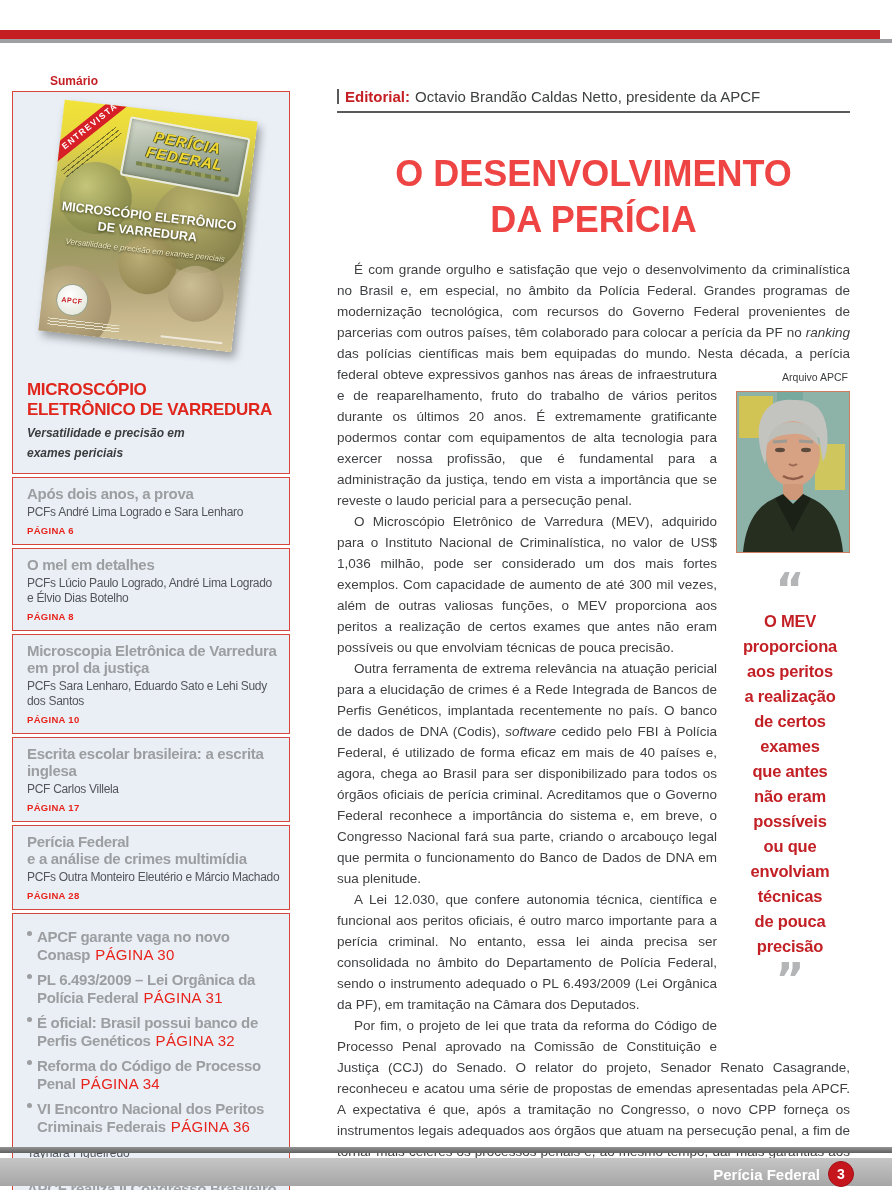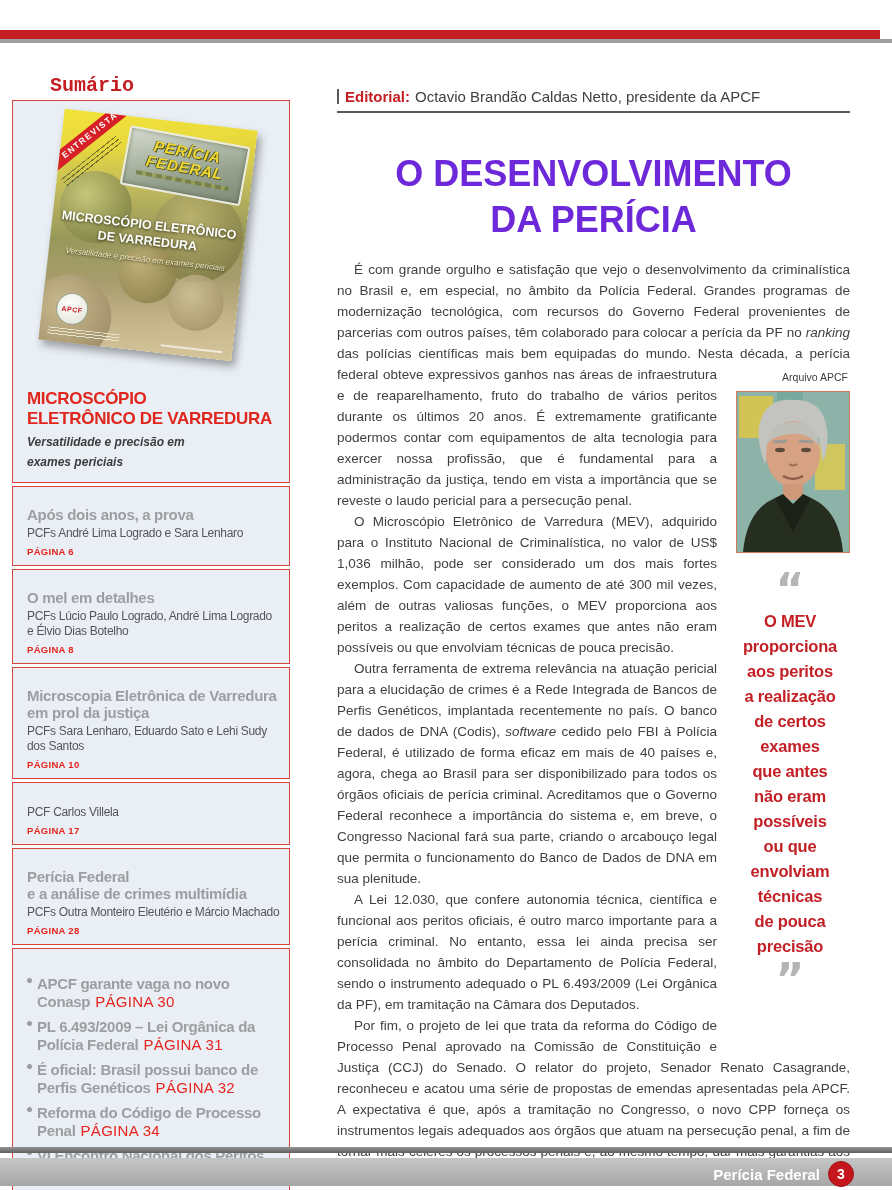--- a/index.html
+++ b/index.html
@@ -5,22 +5,22 @@
   html,body{margin:0;padding:0;background:#fff;}
   .page{position:relative;width:892px;height:1190px;background:#ffffff;overflow:hidden;
         font-family:"Liberation Sans",sans-serif;color:#3e3f41;}
 
   
   .top-red-bar{position:absolute;top:30px;left:0;width:880px;height:9px;background:#c41e23;}
   .top-gray-line{position:absolute;top:39px;left:0;width:892px;height:4px;background:#9d9fa2;}
 
   
   .sidebar{position:absolute;left:12px;top:74px;width:278px;}
-  .sumario{margin:0 0 3px 38px;color:#c41e23;font-size:20px;font-weight:bold;font-family:Liberation Mono, monospace;}
-  .toc-box{border:1px solid #d8453a;background:#e9eff5;margin-bottom:3px;padding:19px 6px 8px 14px;}
+  .sumario{margin:0 0 3px 38px;color:#c41e23;font-size:12px;font-weight:bold;}
+  .toc-box{border:1px solid #d8453a;background:#e9eff5;margin-bottom:3px;padding:7px 6px 8px 14px;}
   .toc-box.coverbox{padding:6px 6px 10px 14px;}
 
   
   .cover-wrap{position:relative;height:272px;}
   .cover{position:absolute;left:24px;top:12px;width:194px;height:232px;
          transform:rotate(6.5deg);box-shadow:4px 5px 9px rgba(0,0,0,.35);overflow:hidden;
          background:linear-gradient(172deg,#f2e339 0%,#e8d83e 15%,#bdb75e 33%,#98985a 50%,#a89d6e 68%,#c7b68c 85%,#d5c69c 100%);}
   .pollen{position:absolute;border-radius:50%;}
   .p1{width:72px;height:72px;left:6px;top:58px;background:radial-gradient(circle at 35% 35%,#c7c97e,#8e9050 60%,#6f7340);opacity:.85;}
   .p2{width:92px;height:92px;right:2px;top:66px;background:radial-gradient(circle at 40% 30%,#bcb470,#8a844c 65%,#6e6a3c);opacity:.85;}
@@ -71,21 +71,21 @@
   .bdot{display:inline-block;width:5px;height:5px;border-radius:50%;background:#9c9ea1;
         margin-right:5px;vertical-align:6px;}
   .toc-author{color:#54565a;font-size:12px;margin-top:10px;}
 
   
   .main{position:absolute;left:337px;top:88px;width:513px;}
   .ed-head{font-size:15px;border-bottom:2px solid #595a5c;padding-bottom:6px;}
   .ed-tick{display:inline-block;width:2px;height:15px;background:#58595b;margin-right:6px;vertical-align:-2px;}
   .ed-label{color:#c41e23;font-weight:bold;}
   .ed-byline{color:#3f4041;margin-left:5px;}
-  .article-title{color:#6d28d9;font-weight:bold;font-size:36px;line-height:46px;
+  .article-title{color:#ef4444;font-weight:bold;font-size:36px;line-height:46px;
         text-align:center;white-space:pre-line;margin-top:38px;}
   .article-body{margin-top:16px;font-size:13.5px;line-height:21px;text-align:justify;color:#3e3f41;}
   .article-body p{margin:0;text-indent:17px;}
 
   
   .rightcol{float:right;width:120px;margin:3px 0 42px 13px;text-indent:0;text-align:center;}
   .photo-caption{display:block;font-size:10.5px;color:#3c3d3f;text-align:right;
         padding-right:2px;margin-bottom:3px;}
   .portrait{display:block;width:112px;height:160px;margin-left:auto;border:1px solid #cf7b5e;
         background:#8fb5ab;}
@@ -161,20 +161,21 @@
     </div>
 
     <div class="toc-box">
       <div class="entry-title">Microscopia Eletrônica de Varredura
 em prol da justiça</div>
       <div class="entry-authors">PCFs Sara Lenharo, Eduardo Sato e Lehi Sudy dos Santos</div>
       <span class="entry-page">PÁGINA 10</span>
     </div>
 
     <div class="toc-box">
+      <div class="entry-title">Escrita escolar brasileira: a escrita inglesa</div>
       <div class="entry-authors">PCF Carlos Villela</div>
       <span class="entry-page">PÁGINA 17</span>
     </div>
 
     <div class="toc-box">
       <div class="entry-title">Perícia Federal
 e a análise de crimes multimídia</div>
       <div class="entry-authors">PCFs Outra Monteiro Eleutério e Márcio Machado</div>
       <span class="entry-page">PÁGINA 28</span>
     </div>

